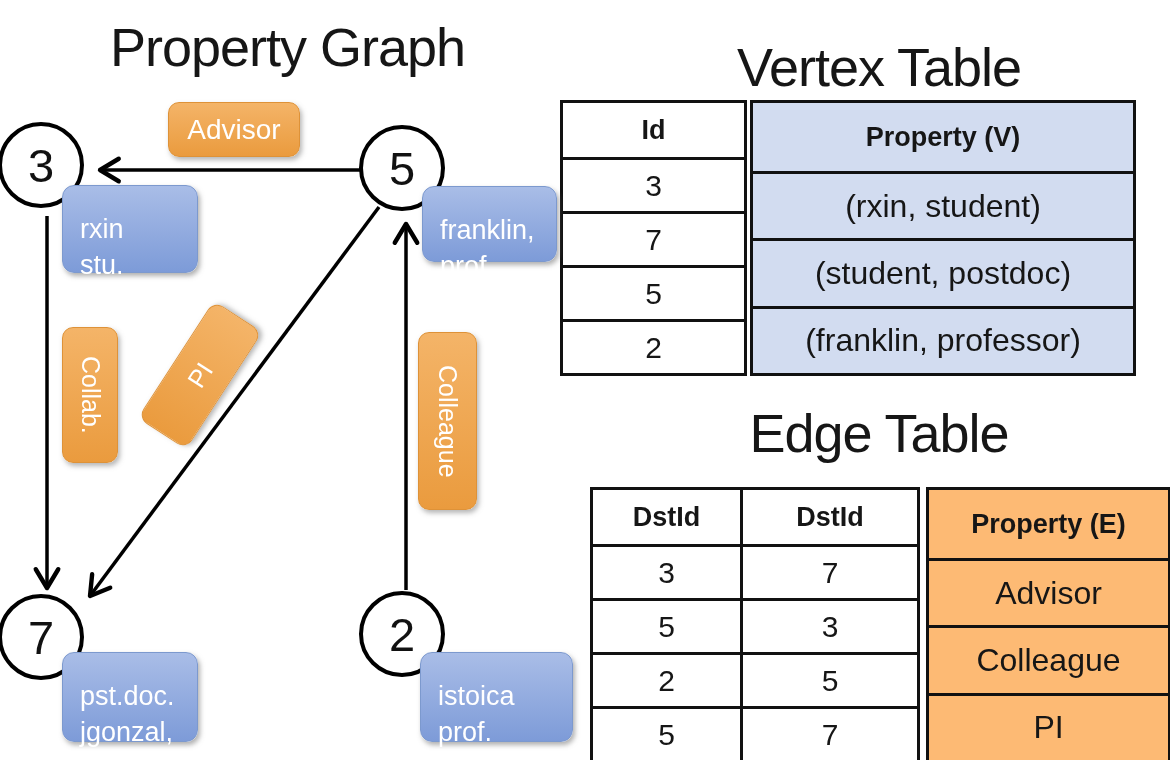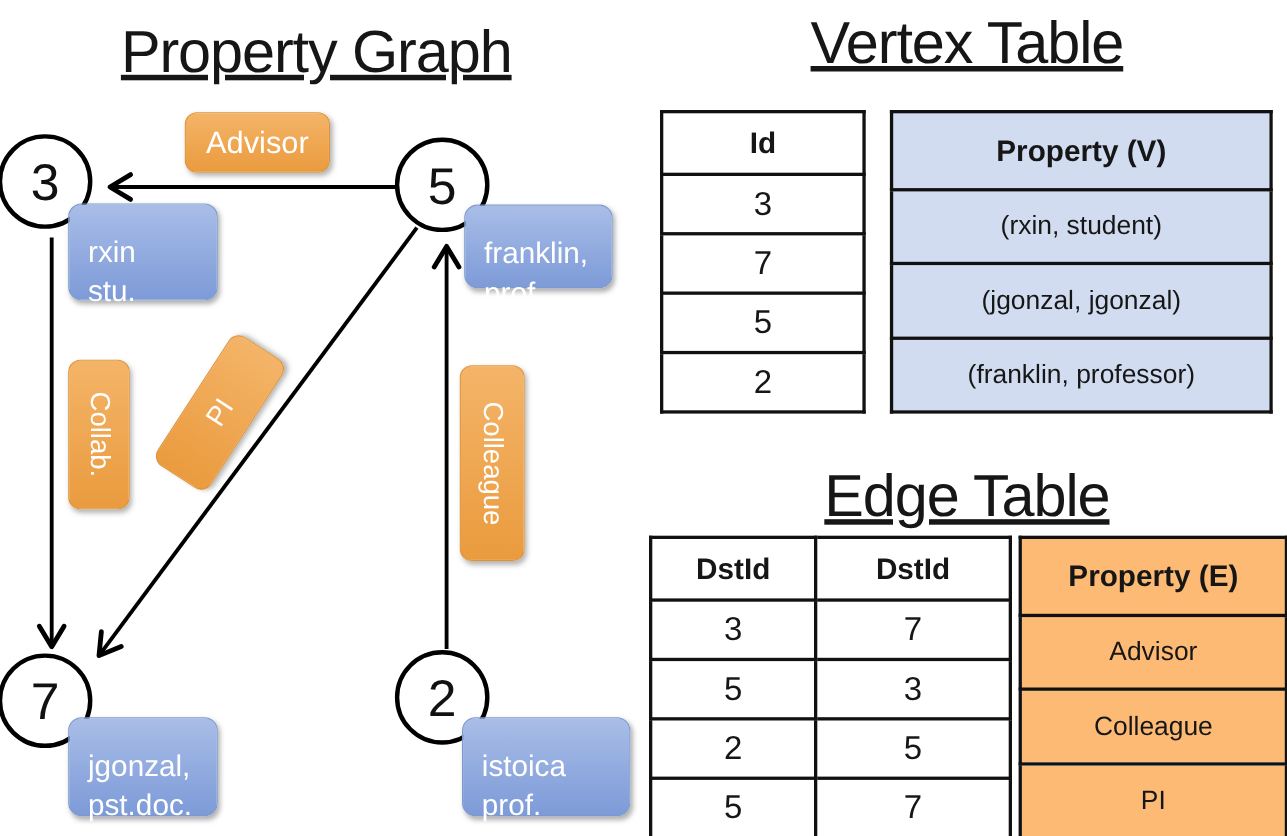--- a/index.html
+++ b/index.html
@@ -2,24 +2,24 @@
 <html><head>
 <meta charset="utf-8">
 <style>
   * { margin:0; padding:0; box-sizing:border-box; }
   html,body { background:#ffffff; }
   .stage {
     position:relative; width:1170px; height:760px; overflow:hidden;
     background:#ffffff; font-family:"Liberation Sans", sans-serif; color:#161616;
   }
   .title { position:absolute; font-size:54px; font-weight:400; color:#161616;
-           text-align:center; letter-spacing:-1px; white-space:nowrap;text-decoration:underline; }
+           text-align:center; letter-spacing:-1px; white-space:nowrap; }
   #graph-title  { left:0;   top:16px;  width:575px; }
-  #vertex-title { left:590px; top:8px;  width:578px; }
-  #edge-title   { left:590px; top:420px; width:578px; }
+  #vertex-title { left:590px; top:36px;  width:578px; }
+  #edge-title   { left:590px; top:402px; width:578px; }
 
   
   .vnode { position:absolute; width:86px; height:86px; border:4px solid #000;
            border-radius:50%; background:#fff; display:flex; align-items:center;
            justify-content:center; font-size:47px; color:#111; z-index:2; }
   #node3 { left:-2px;  top:122px; }
   #node5 { left:359px; top:125px; }
   #node7 { left:-2px;  top:594px; }
   #node2 { left:359px; top:591px; }
 
@@ -44,28 +44,28 @@
   #elabel-advisor   { left:168px; top:102px; width:132px; height:55px; font-size:28px; }
   #elabel-collab    { left:62px;  top:327px; width:56px;  height:136px; font-size:25px; }
   #elabel-colleague { left:418px; top:332px; width:59px;  height:178px; font-size:25px; }
   #elabel-pi        { left:130px; top:346px; width:140px; height:58px; font-size:25px;
                       transform:rotate(-57deg);
                       background:linear-gradient(to left,#f4b468 0%, #ea9b3e 100%); }
   .vtext { writing-mode:vertical-rl; }
 
   
   .tblwrap { position:absolute; display:flex; }
-  #vertex-table-wrap { left:600px; top:100px; gap:22px; }
+  #vertex-table-wrap { left:560px; top:100px; gap:3px; }
   #edge-table-wrap   { left:590px; top:487px; gap:6px; }
   table { border-collapse:collapse; table-layout:fixed; }
   th, td { border:3px solid #111; text-align:center; vertical-align:middle;
            color:#161616; overflow:hidden; white-space:nowrap; }
   th { height:57px; font-size:27px; font-weight:700; }
   td { height:54px; font-size:30px; font-weight:400; }
-  .prop-td { font-size:24px;text-align:center; }
+  .prop-td { font-size:32px;text-align:center; }
   .bluefill th, .bluefill td { background:#d2dcf0; }
   .tanfill  th, .tanfill  td { background:#fdba74; }
   .whitefill th, .whitefill td { background:#ffffff; }
 </style>
 </head>
 <body>
 
 <div class="stage">
 
   <div class="title" id="graph-title">Property Graph</div>
@@ -99,22 +99,22 @@
 
   <div class="vprop" id="vprop-rxin">
     <div>rxin</div>
     <div>stu.</div>
   </div>
   <div class="vprop" id="vprop-franklin">
     <div>franklin,</div>
     <div>prof.</div>
   </div>
   <div class="vprop" id="vprop-jgonzal">
+    <div>pst.doc.</div>
     <div>jgonzal,</div>
-    <div>pst.doc.</div>
   </div>
   <div class="vprop" id="vprop-istoica">
     <div>istoica</div>
     <div>prof.</div>
   </div>
 
   <div class="eprop" id="elabel-advisor">
     <span>Advisor</span>
   </div>
   <div class="eprop" id="elabel-collab">
@@ -140,30 +140,30 @@
             <td>7</td>
           </tr>
       <tr>
             <td>5</td>
           </tr>
       <tr>
             <td>2</td>
           </tr>
     </tbody>
       </table>
-    <table class="bluefill" style="width:348px">
+    <table class="bluefill" style="width:386px">
       <tbody>
           <tr>
             <th>Property (V)</th>
           </tr>
       <tr>
             <td class="prop-td">(rxin, student)</td>
           </tr>
       <tr>
-            <td class="prop-td">(jgonzal, jgonzal)</td>
+            <td class="prop-td">(student, postdoc)</td>
           </tr>
       <tr>
             <td class="prop-td">(franklin, professor)</td>
           </tr>
     </tbody>
       </table>
   </div>
 
   <div class="tblwrap" id="edge-table-wrap">
     <table class="whitefill" style="width:327px">

